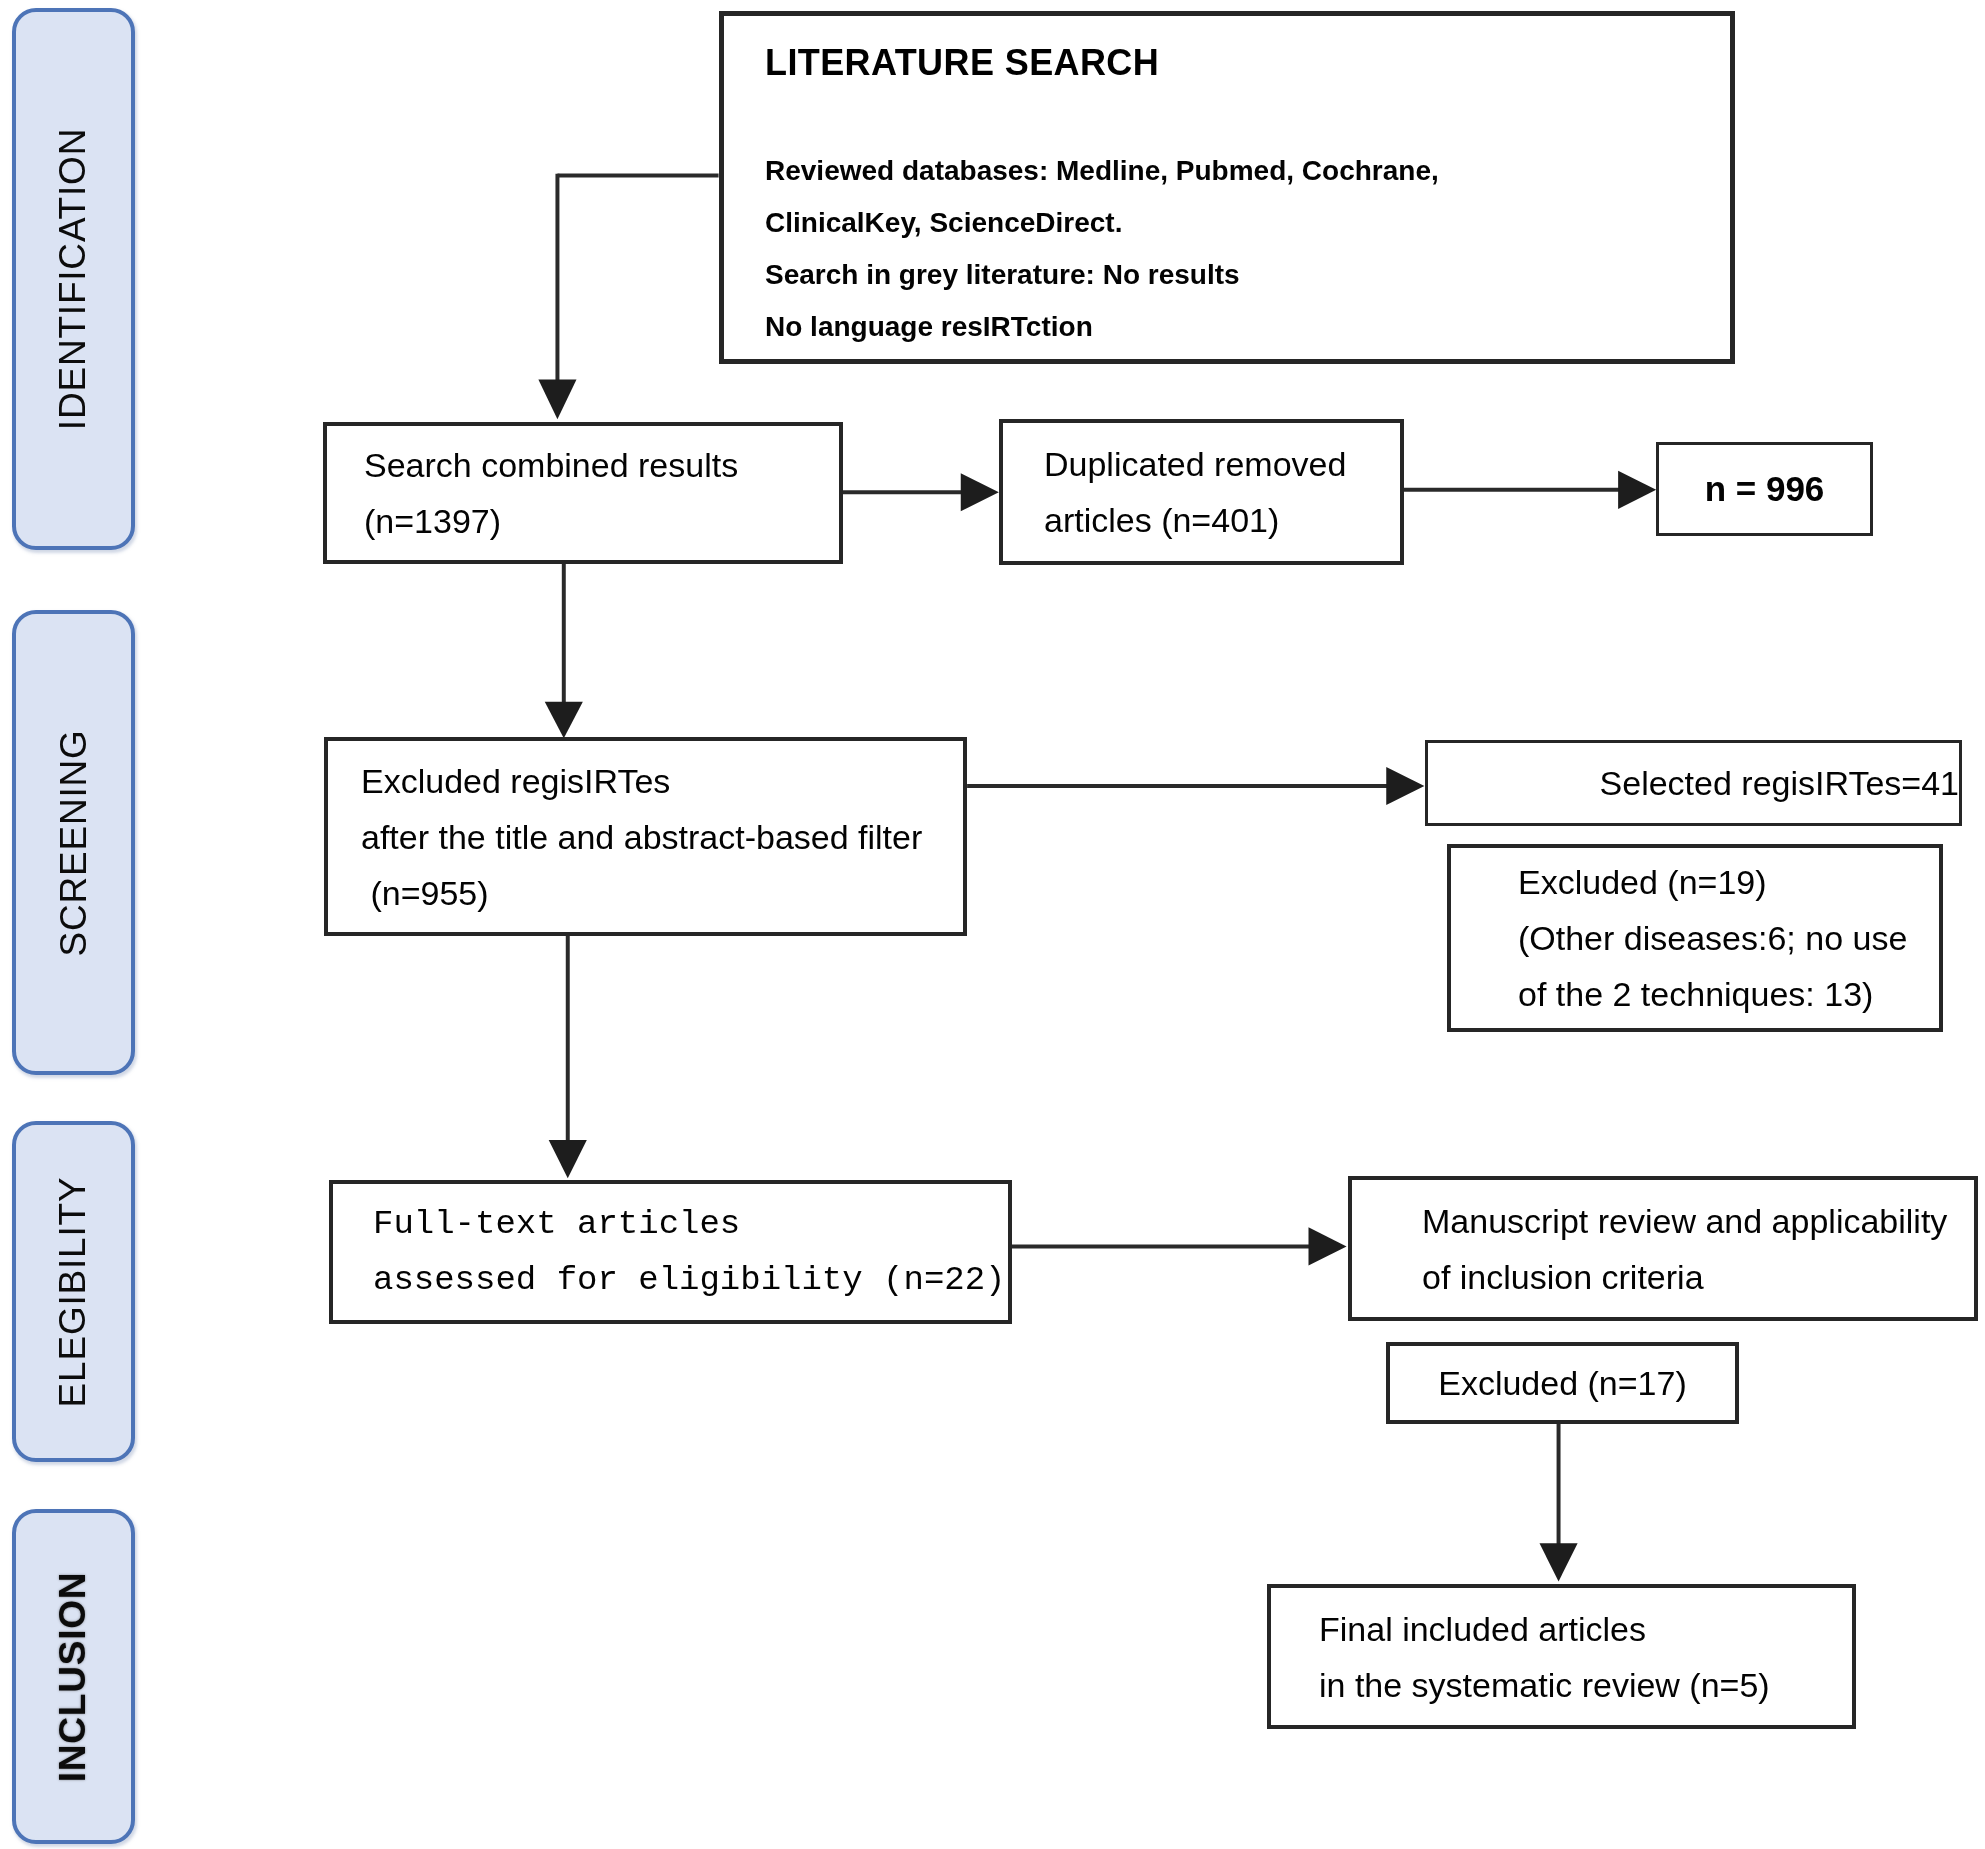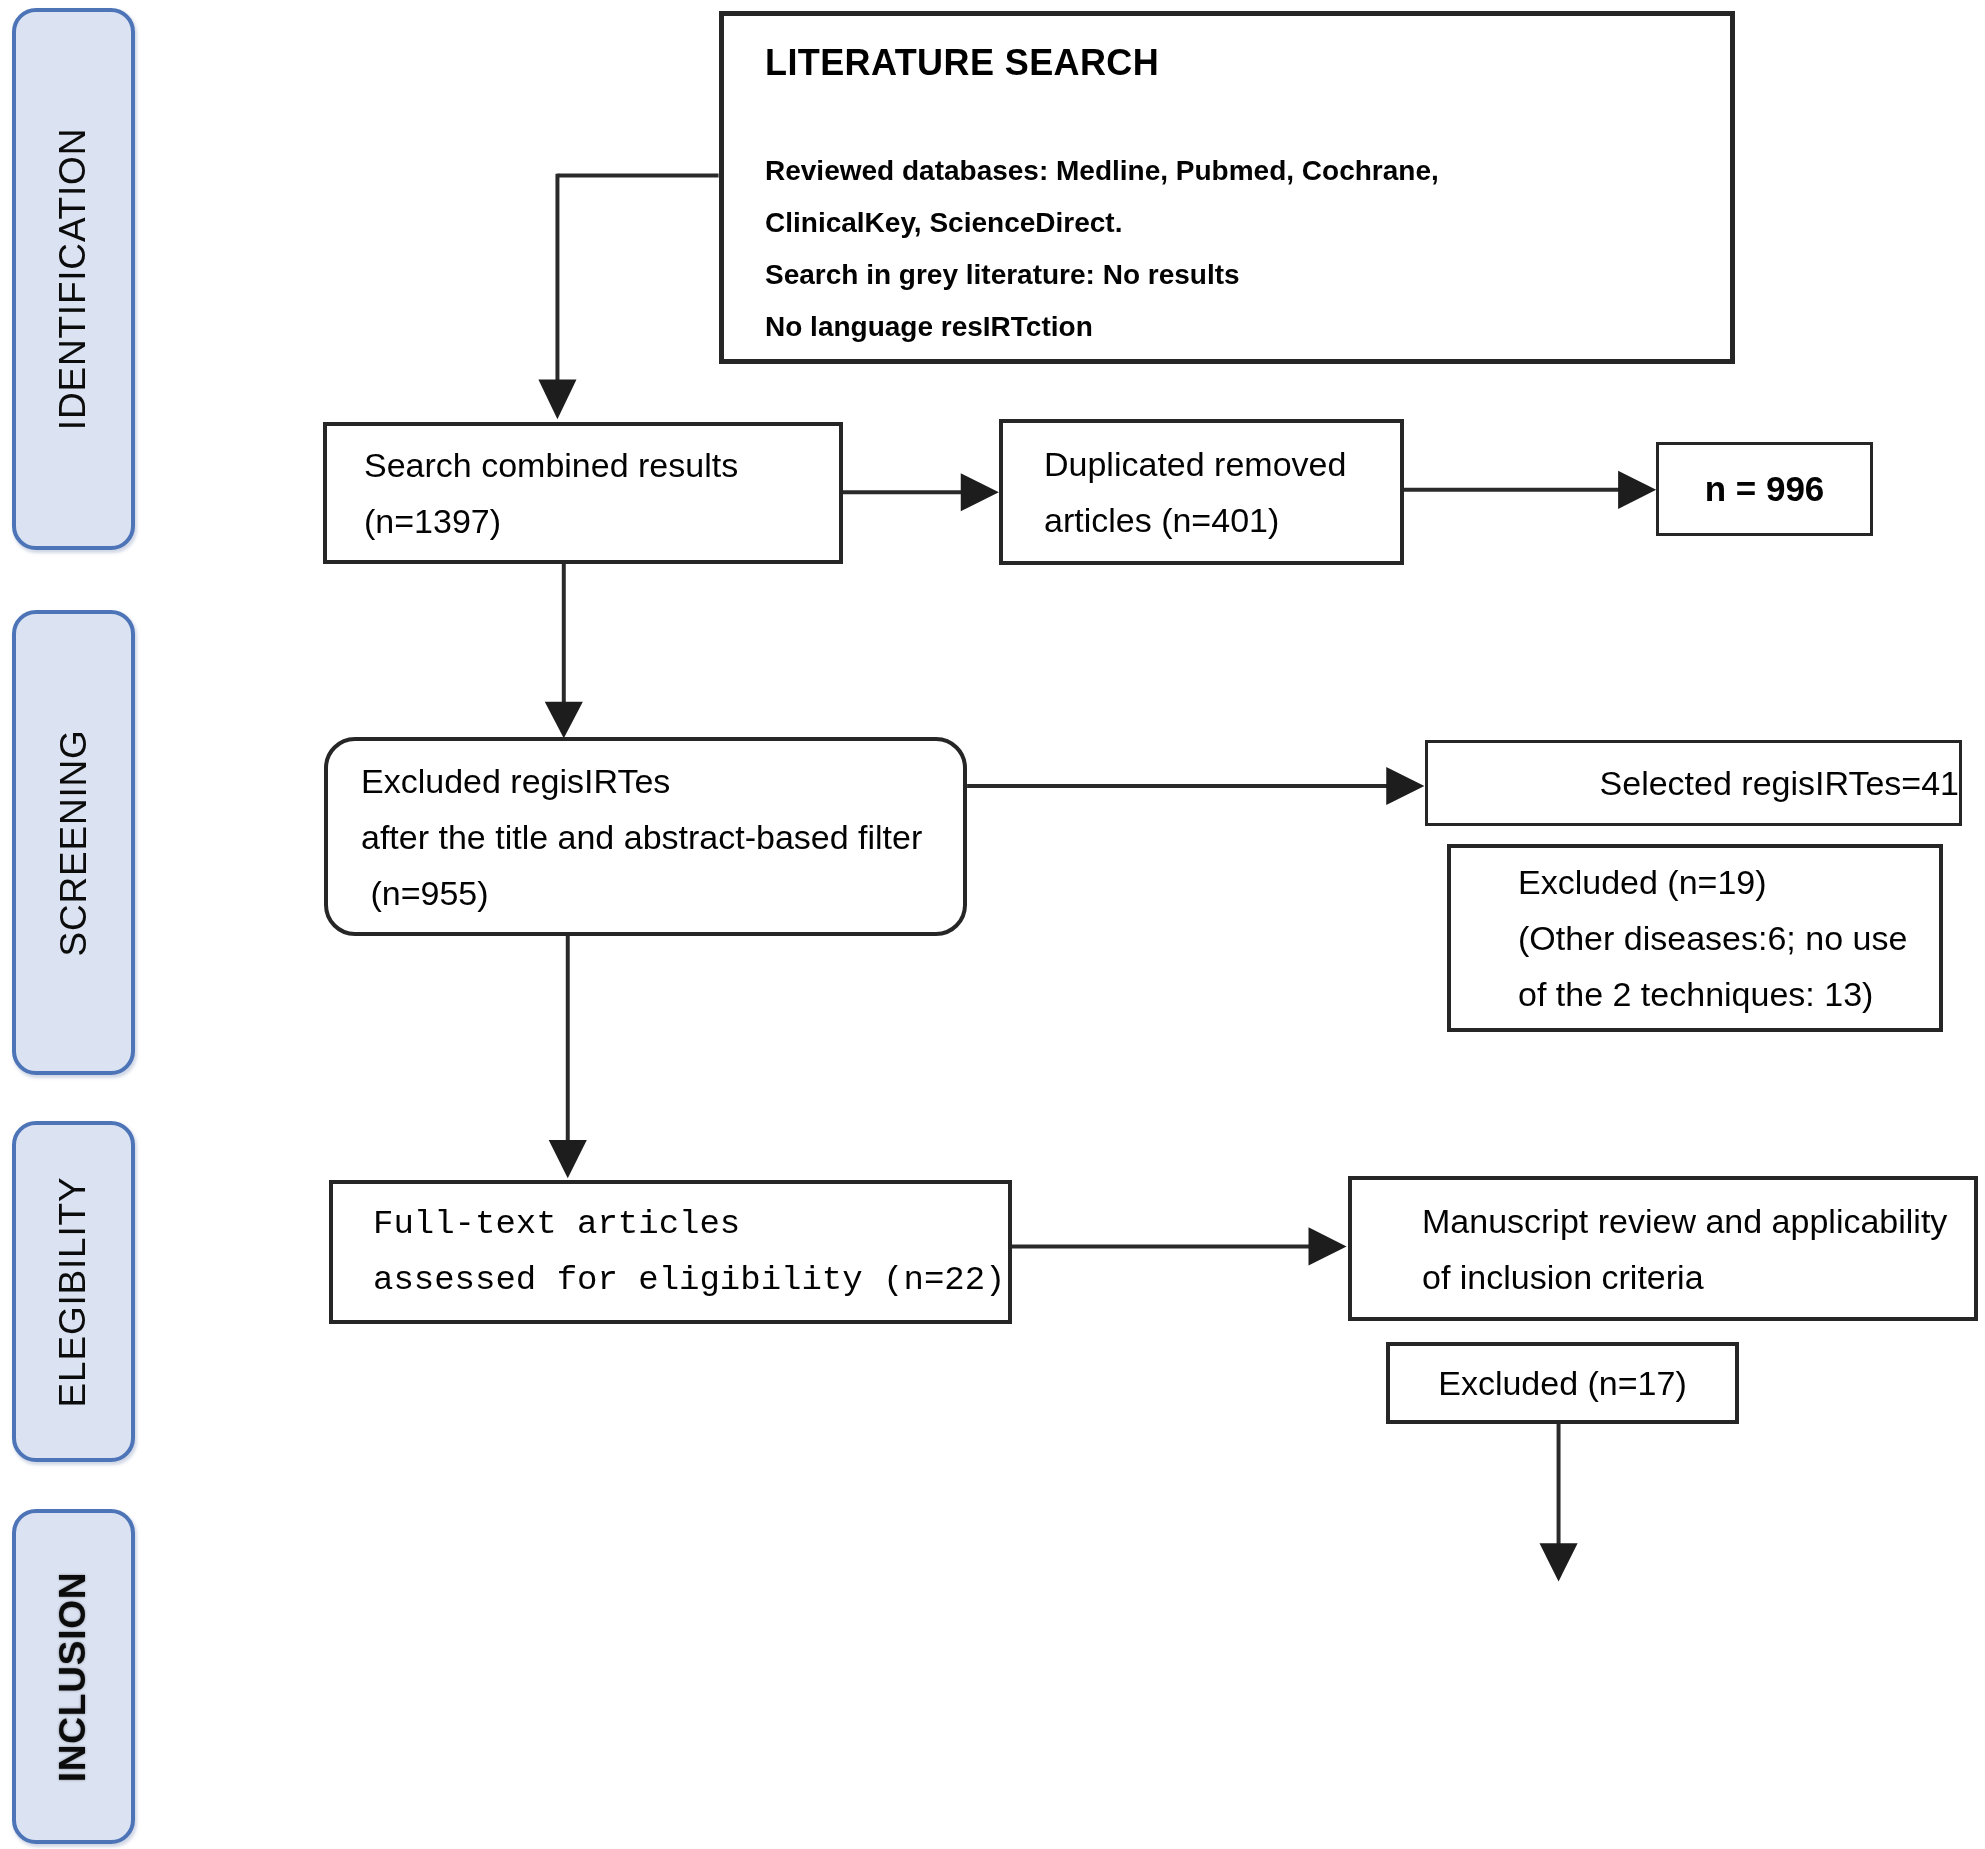--- a/index.html
+++ b/index.html
@@ -137,21 +137,21 @@
 
   <div class="box dup" style="left:999px; top:419px; width:405px; height:146px;">
     <div class="line">Duplicated removed</div>
     <div class="line">articles (n=401)</div>
   </div>
 
   <div class="box n996" style="left:1656px; top:442px; width:217px; height:94px;">
     <div class="line">n = 996</div>
   </div>
 
-  <div class="box exclreg" style="left:324px; top:737px; width:643px; height:199px;border-radius:31px;">
+  <div class="box exclreg" style="left:324px; top:737px; width:643px; height:199px;">
     <div class="line">Excluded regisIRTes</div>
     <div class="line">after the title and abstract-based filter</div>
     <div class="line"> (n=955)</div>
   </div>
 
   <div class="box selected" style="left:1425px; top:740px; width:537px; height:86px;text-align:right;">
     <div class="line">Selected regisIRTes=41</div>
   </div>
 
   <div class="box excl19" style="left:1447px; top:844px; width:496px; height:188px;">
@@ -167,15 +167,19 @@
 
   <div class="box manu" style="left:1348px; top:1176px; width:630px; height:145px;">
     <div class="line">Manuscript review and applicability</div>
     <div class="line">of inclusion criteria</div>
   </div>
 
   <div class="box excl17" style="left:1386px; top:1342px; width:353px; height:82px;">
     <div class="line">Excluded (n=17)</div>
   </div>
 
+  <div class="box final" style="left:1267px; top:1584px; width:589px; height:145px;">
+    <div class="line">Final included articles</div>
+    <div class="line">in the systematic review (n=5)</div>
+  </div>
 
 </div>
 
 
 </body></html>

